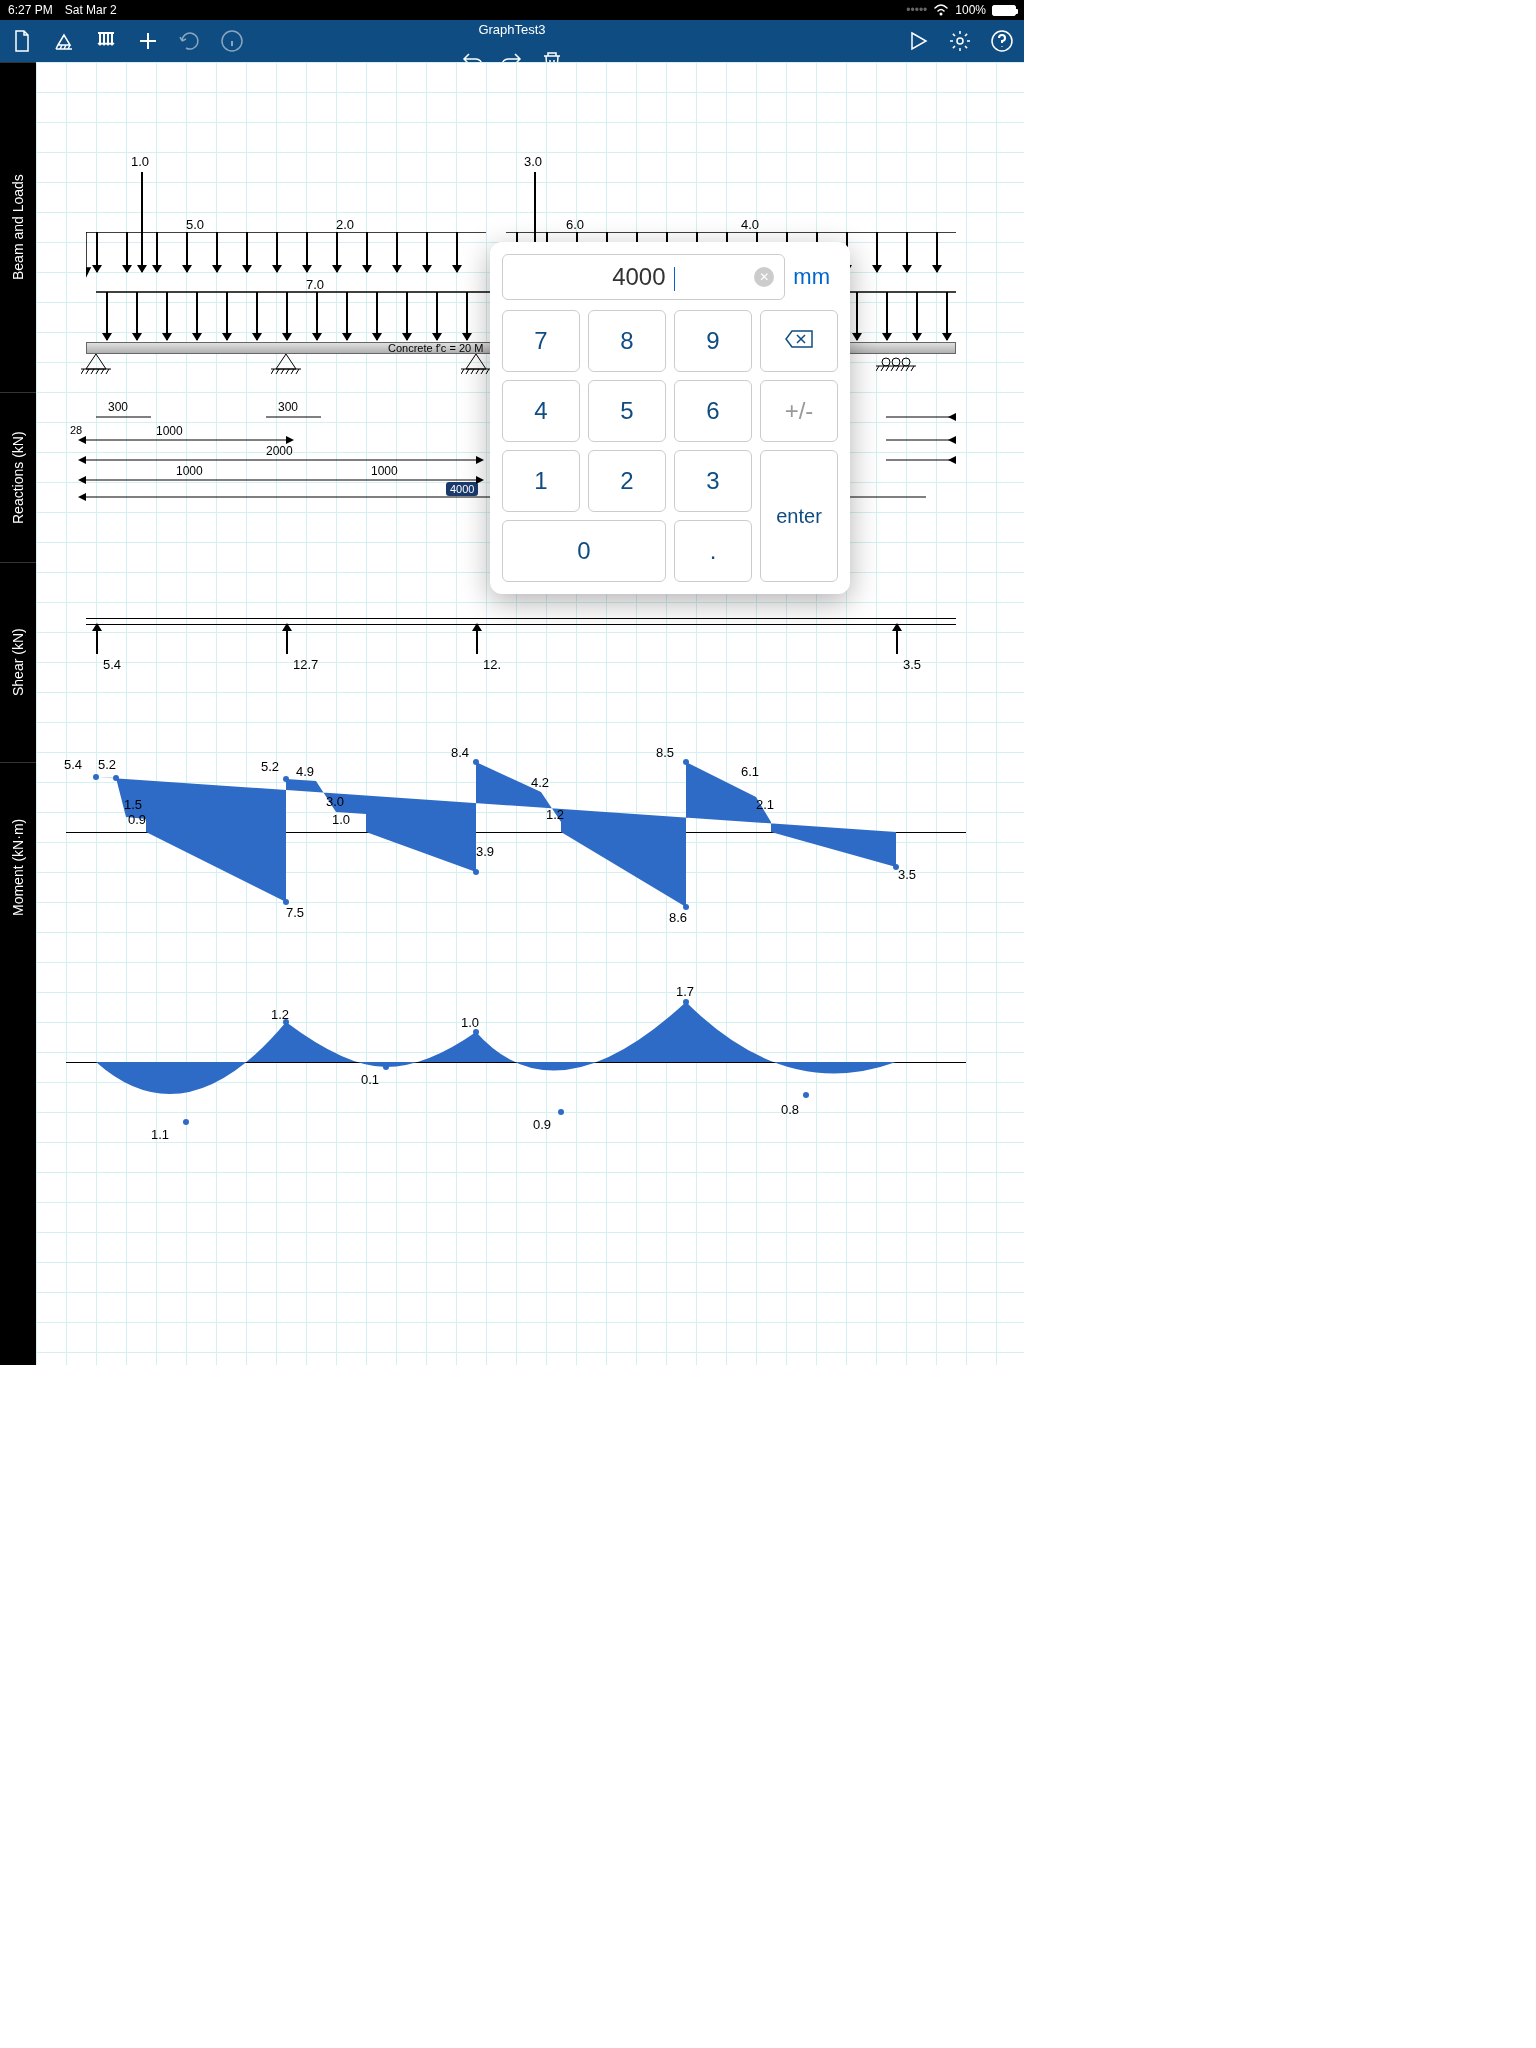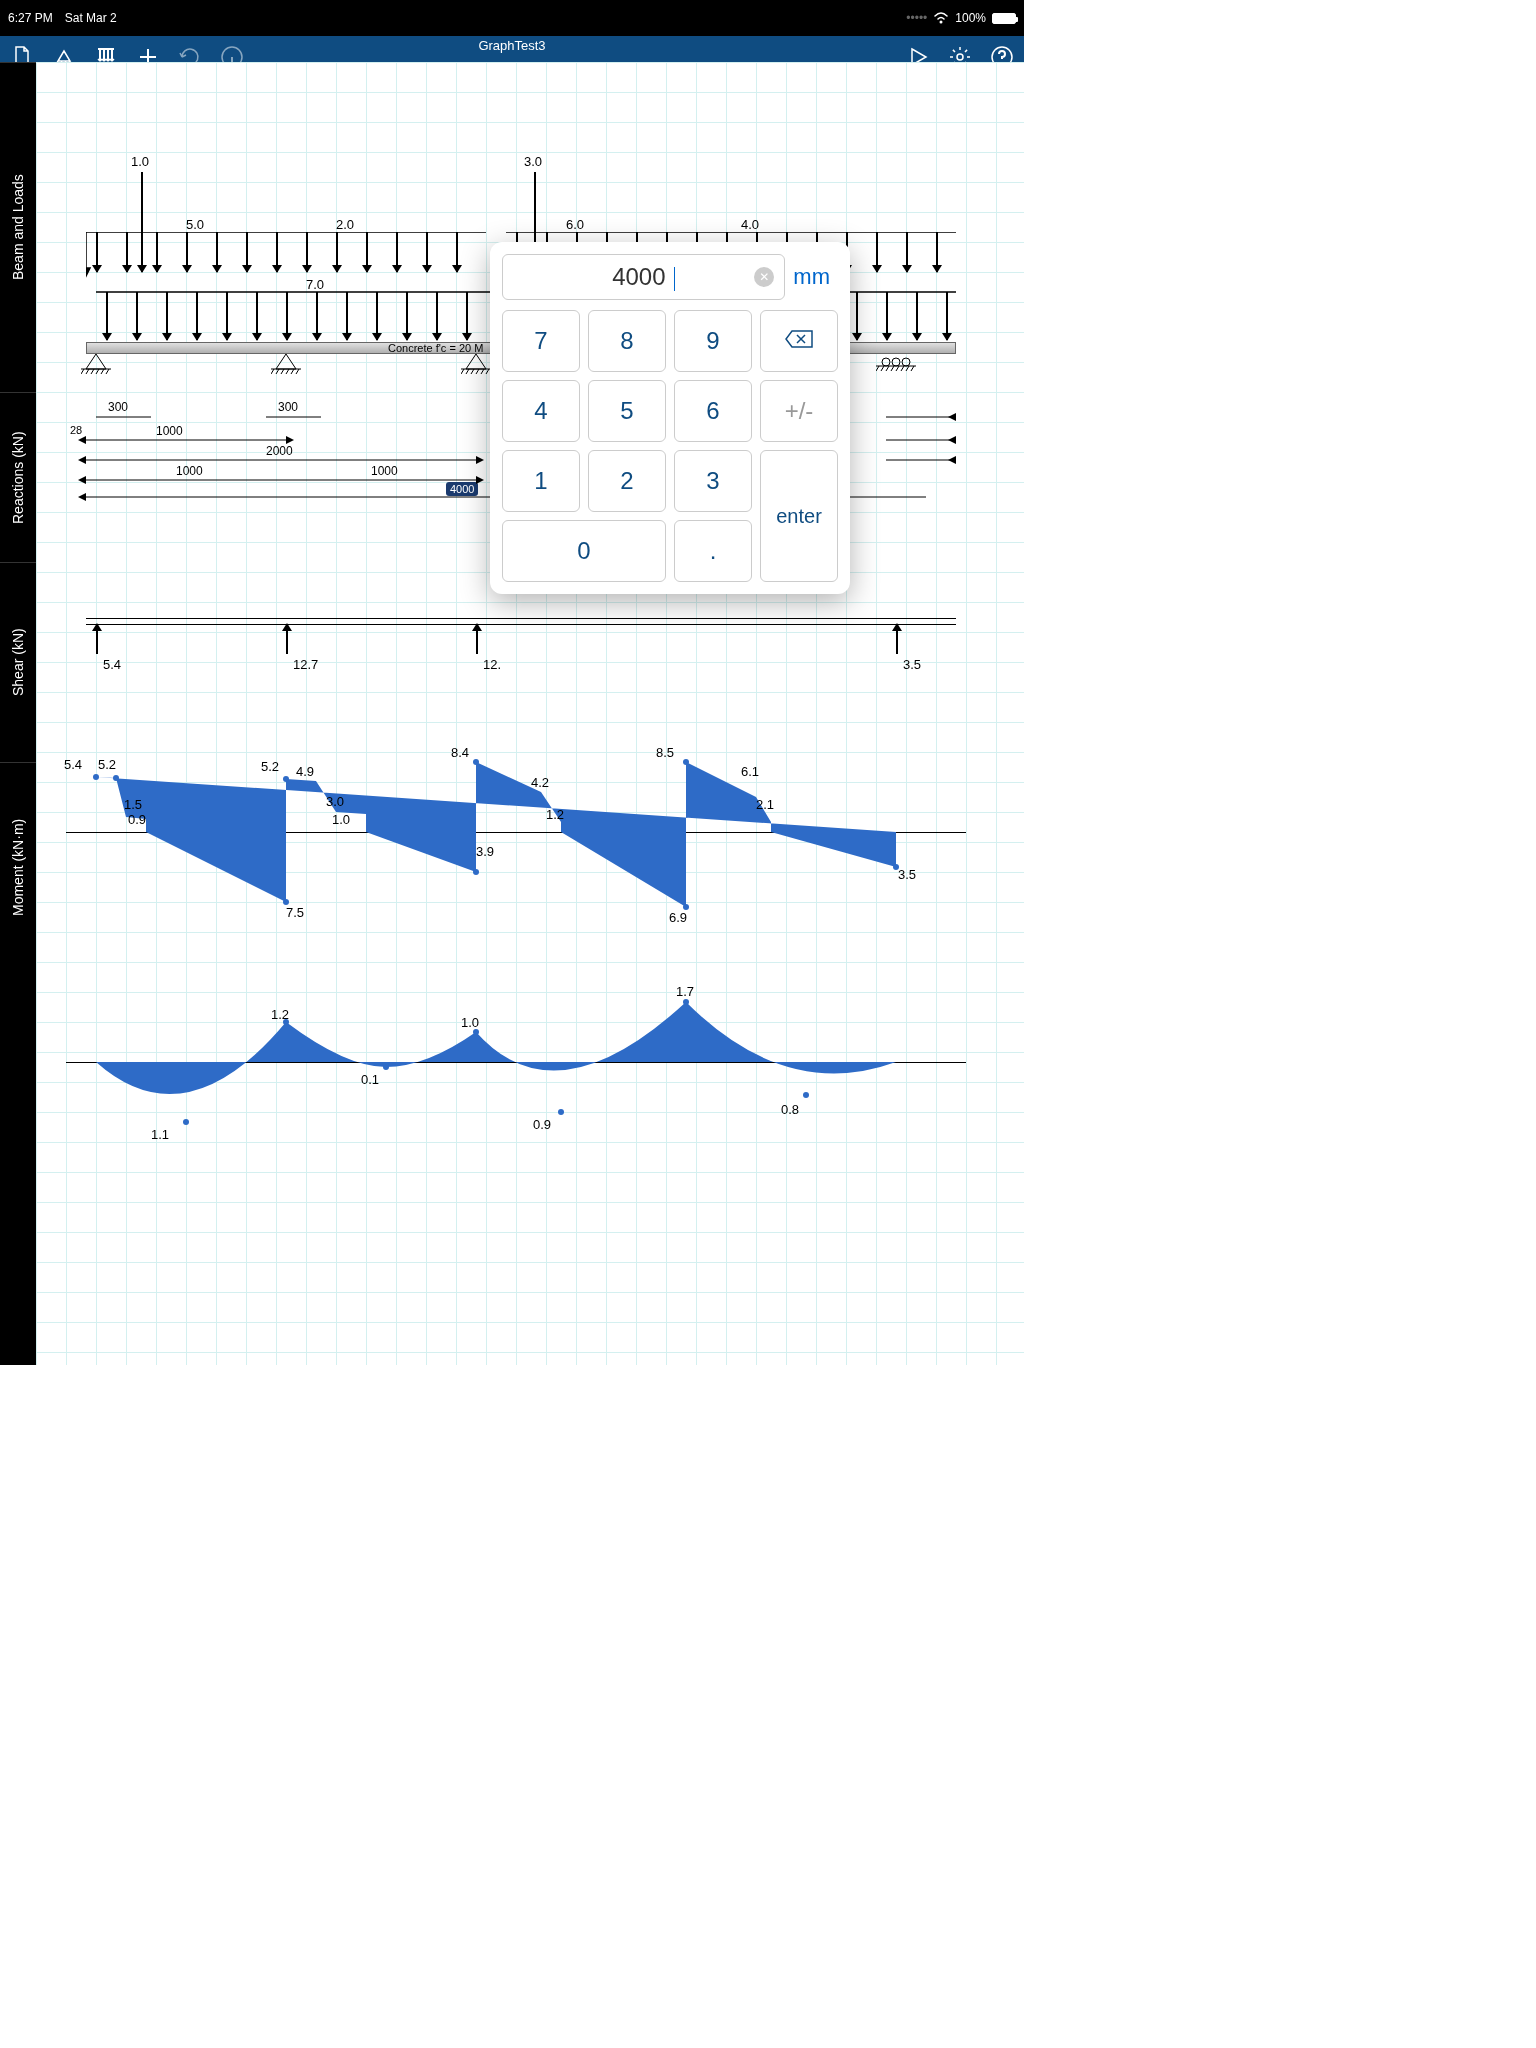--- a/index.html
+++ b/index.html
@@ -1,17 +1,17 @@
 <!DOCTYPE html>
 <html><head>
 <meta charset="utf-8">
 <style>
 * { margin: 0; padding: 0; box-sizing: border-box; }
 body { font-family: -apple-system, Helvetica, Arial, sans-serif; background: #fff; width: 1024px; height: 1365px; position: relative; overflow: hidden; }
-.status-bar { background: #000; color: #fff; height: 36px; display: flex; align-items: center; padding: 0 8px; font-size: 12px; justify-content: space-between; }
+.status-bar { background: #000; color: #fff; height: 20px; display: flex; align-items: center; padding: 0 8px; font-size: 12px; justify-content: space-between; }
 .status-left { display: flex; gap: 12px; }
 .status-right { display: flex; align-items: center; gap: 6px; }
 .toolbar { background: #0f4c81; height: 42px; display: flex; align-items: center; justify-content: space-between; padding: 0 10px; position: relative; }
 .toolbar-left, .toolbar-right { display: flex; align-items: center; gap: 18px; }
 .toolbar-title { position: absolute; left: 50%; transform: translateX(-50%); color: #fff; font-size: 13px; top: 2px; }
 .tb-icon { width: 24px; height: 24px; color: #fff; stroke: #fff; fill: none; stroke-width: 1.5; cursor: pointer; }
 .tb-center { display: flex; gap: 16px; margin-top: 12px; }
 .sidebar { position: absolute; left: 0; top: 62px; width: 36px; background: #000; height: 1303px; display: flex; flex-direction: column; }
 .sidebar-tab { color: #fff; writing-mode: vertical-rl; transform: rotate(180deg); display: flex; align-items: center; justify-content: center; font-size: 14px; border-bottom: 1px solid #333; cursor: pointer; }
 .canvas { position: absolute; left: 36px; top: 62px; right: 0; height: 1303px; background: #fff; background-image: linear-gradient(#d4f0f0 1px, transparent 1px), linear-gradient(90deg, #d4f0f0 1px, transparent 1px); background-size: 30px 30px; }
@@ -307,21 +307,21 @@
   <span class="canvas-label" style="left:225px;top:697px">5.2</span>
   <span class="canvas-label" style="left:260px;top:702px">4.9</span>
   <span class="canvas-label" style="left:290px;top:732px">3.0</span>
   <span class="canvas-label" style="left:296px;top:750px">1.0</span>
   <span class="canvas-label" style="left:250px;top:843px">7.5</span>
   <span class="canvas-label" style="left:415px;top:683px">8.4</span>
   <span class="canvas-label" style="left:495px;top:713px">4.2</span>
   <span class="canvas-label" style="left:510px;top:745px">1.2</span>
   <span class="canvas-label" style="left:440px;top:782px">3.9</span>
   <span class="canvas-label" style="left:620px;top:683px">8.5</span>
-  <span class="canvas-label" style="left:633px;top:848px">6.9</span>
+  <span class="canvas-label" style="left:633px;top:848px">8.6</span>
   <span class="canvas-label" style="left:705px;top:702px">6.1</span>
   <span class="canvas-label" style="left:720px;top:735px">2.1</span>
   <span class="canvas-label" style="left:862px;top:805px">3.5</span>
 
   <div class="axis-line" style="left:30px;top:1000px;width:900px"></div>
   <svg style="position:absolute;left:30px;top:920px" width="900" height="170">
     <path d="M30,80 Q120,160 220,40 Q280,85 320,85 Q360,85 410,50 Q490,140 620,20 Q720,120 830,80" fill="#2e6bc7"></path>
     <circle cx="220" cy="40" r="3" fill="#2e6bc7"></circle>
       <circle cx="320" cy="85" r="3" fill="#2e6bc7"></circle>
     <circle cx="410" cy="50" r="3" fill="#2e6bc7"></circle>

